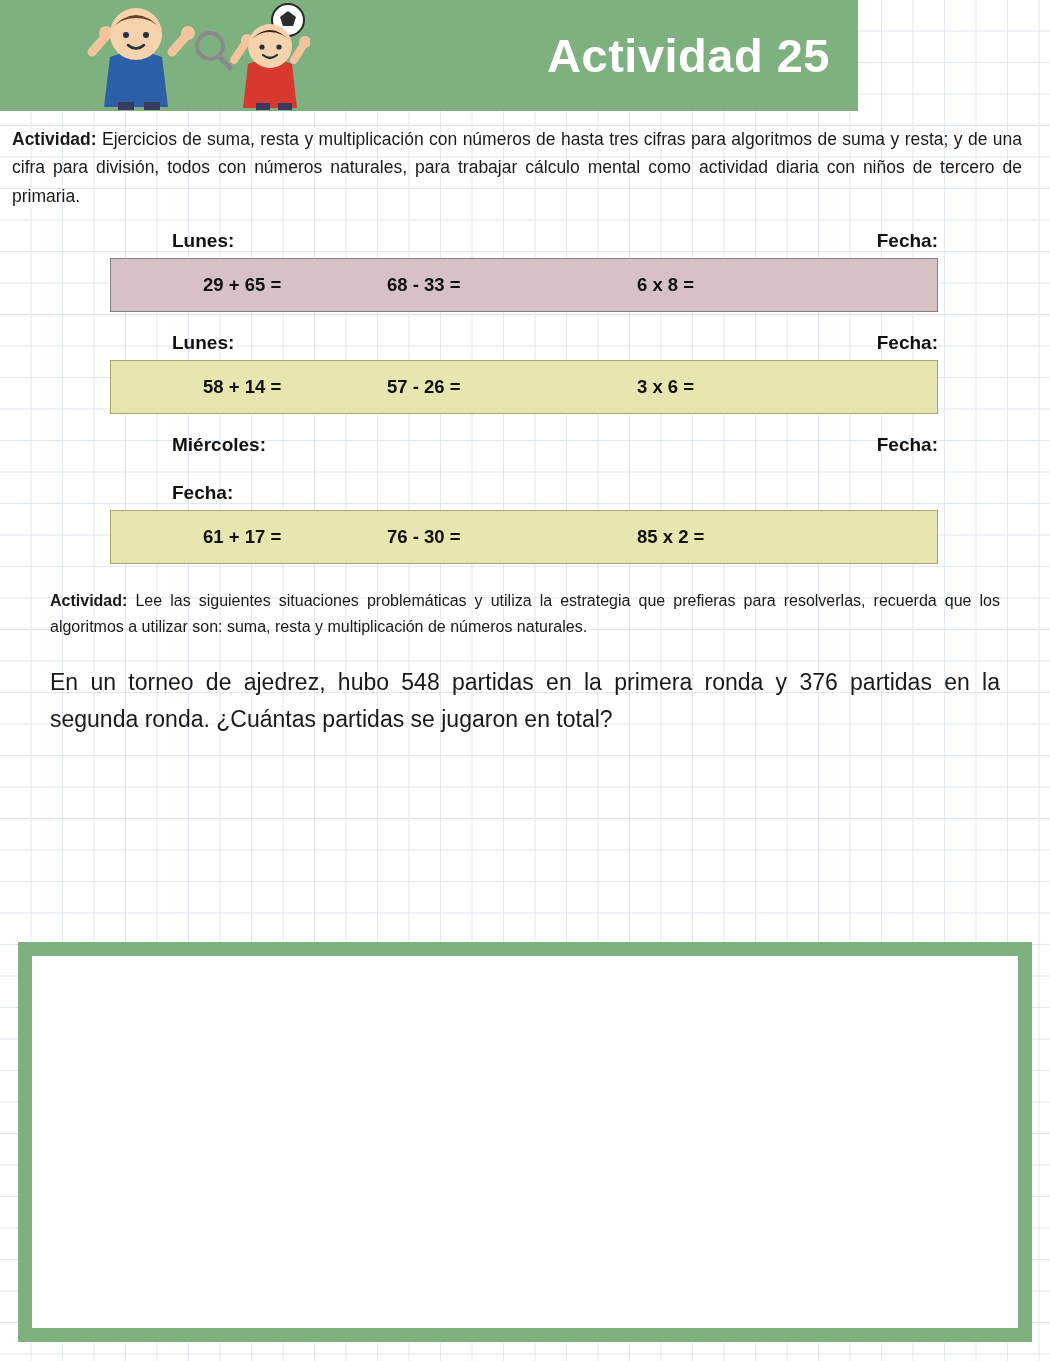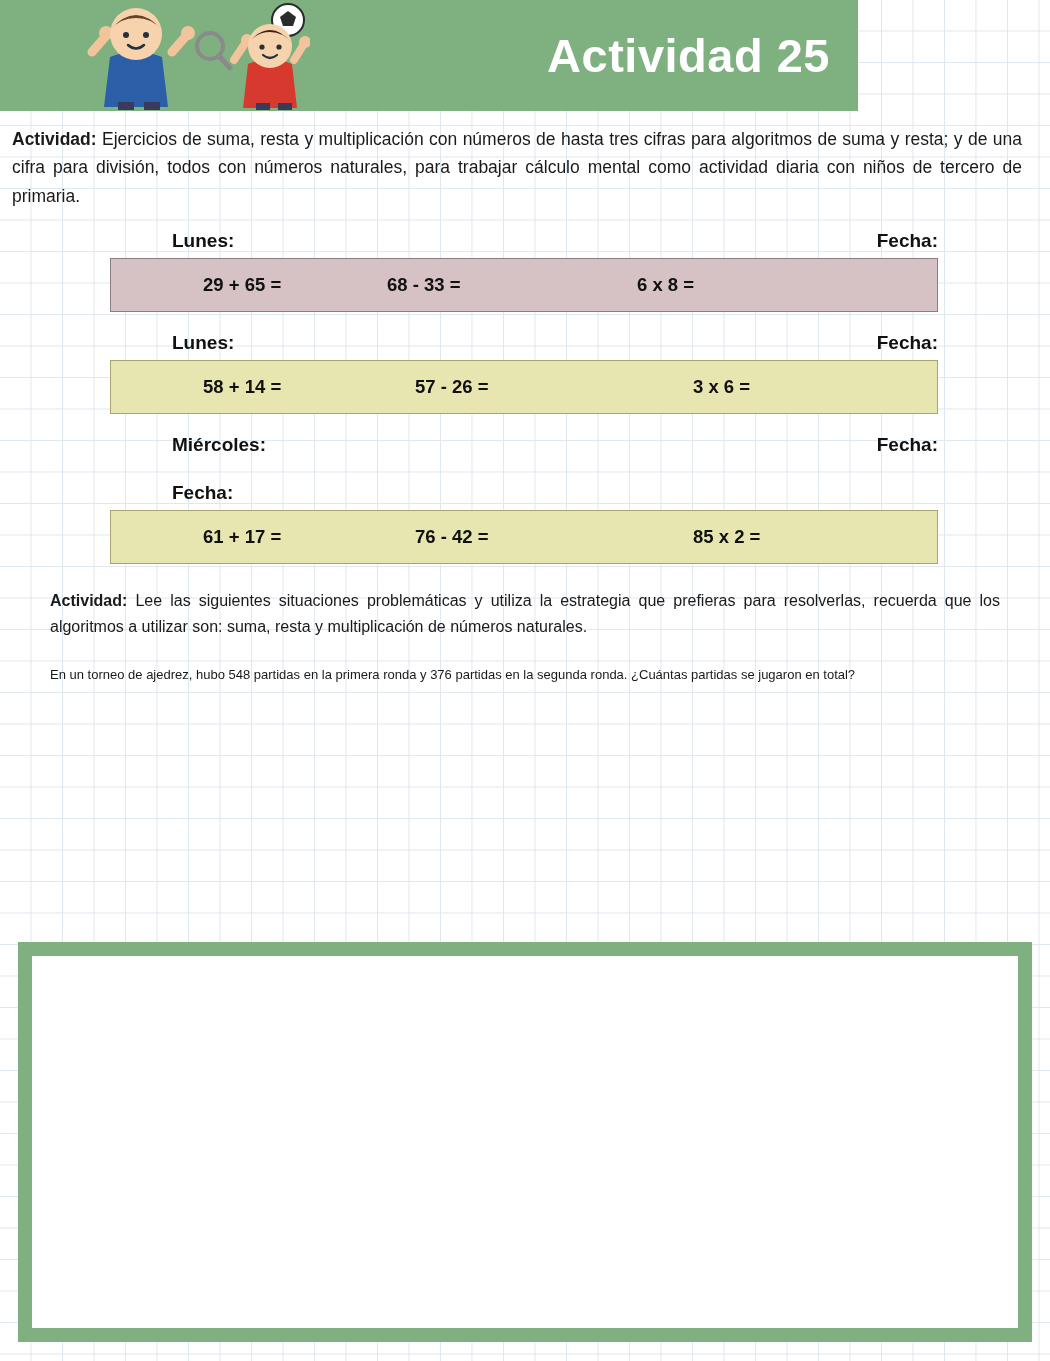--- a/index.html
+++ b/index.html
@@ -94,37 +94,37 @@
     height: 54px;
     display: flex;
     align-items: center;
     box-sizing: border-box;
     font-size: 18.5px;
     font-weight: bold;
     color: #111;
     padding-left: 30px;
   }
   .day-row.pink { background: #d6c2c4; }
-  .day-row.yellow { background: #e8e6b0; border-color: #a8a46e; gap: 28px; }
+  .day-row.yellow { background: #e8e6b0; border-color: #a8a46e; }
   .op { box-sizing: border-box; }
   .op-1 { padding-left: 62px; width: 246px; }
   .op-2 { width: 250px; }
   .op-3 { }
 
   
   .activity2 {
     margin: 24px 50px 0 50px;
     font-size: 16px;
     line-height: 1.62;
     color: #1a1a1a;
     text-align: justify;
   }
   .problem {
     margin: 24px 50px 0 50px;
-    font-size: 13px;
+    font-size: 23px;
     line-height: 1.62;
     color: #1a1a1a;
     text-align: justify;
   }
 
   
   .answer-outer {
     position: absolute;
     left: 18px;
     top: 942px;
@@ -232,21 +232,21 @@
           <span class="fecha-label">Fecha:</span>
         </div>
       </div>
 
       <div class="day-block">
         <div class="day-head">
           <span class="fecha-label">Fecha:</span>
         </div>
         <div class="day-row yellow">
           <span class="op op-1">61 + 17 =</span>
-          <span class="op op-2">76 - 42 =</span>
+          <span class="op op-2">76 - 30 =</span>
           <span class="op op-3">85 x 2 =</span>
         </div>
       </div>
 
     </div>
 
     <p class="activity2">
       <b>Actividad:</b><span> Lee las siguientes situaciones problemáticas y utiliza la estrategia que prefieras para resolverlas, recuerda que los algoritmos a utilizar son: suma, resta y multiplicación de números naturales.</span>
     </p>
 

